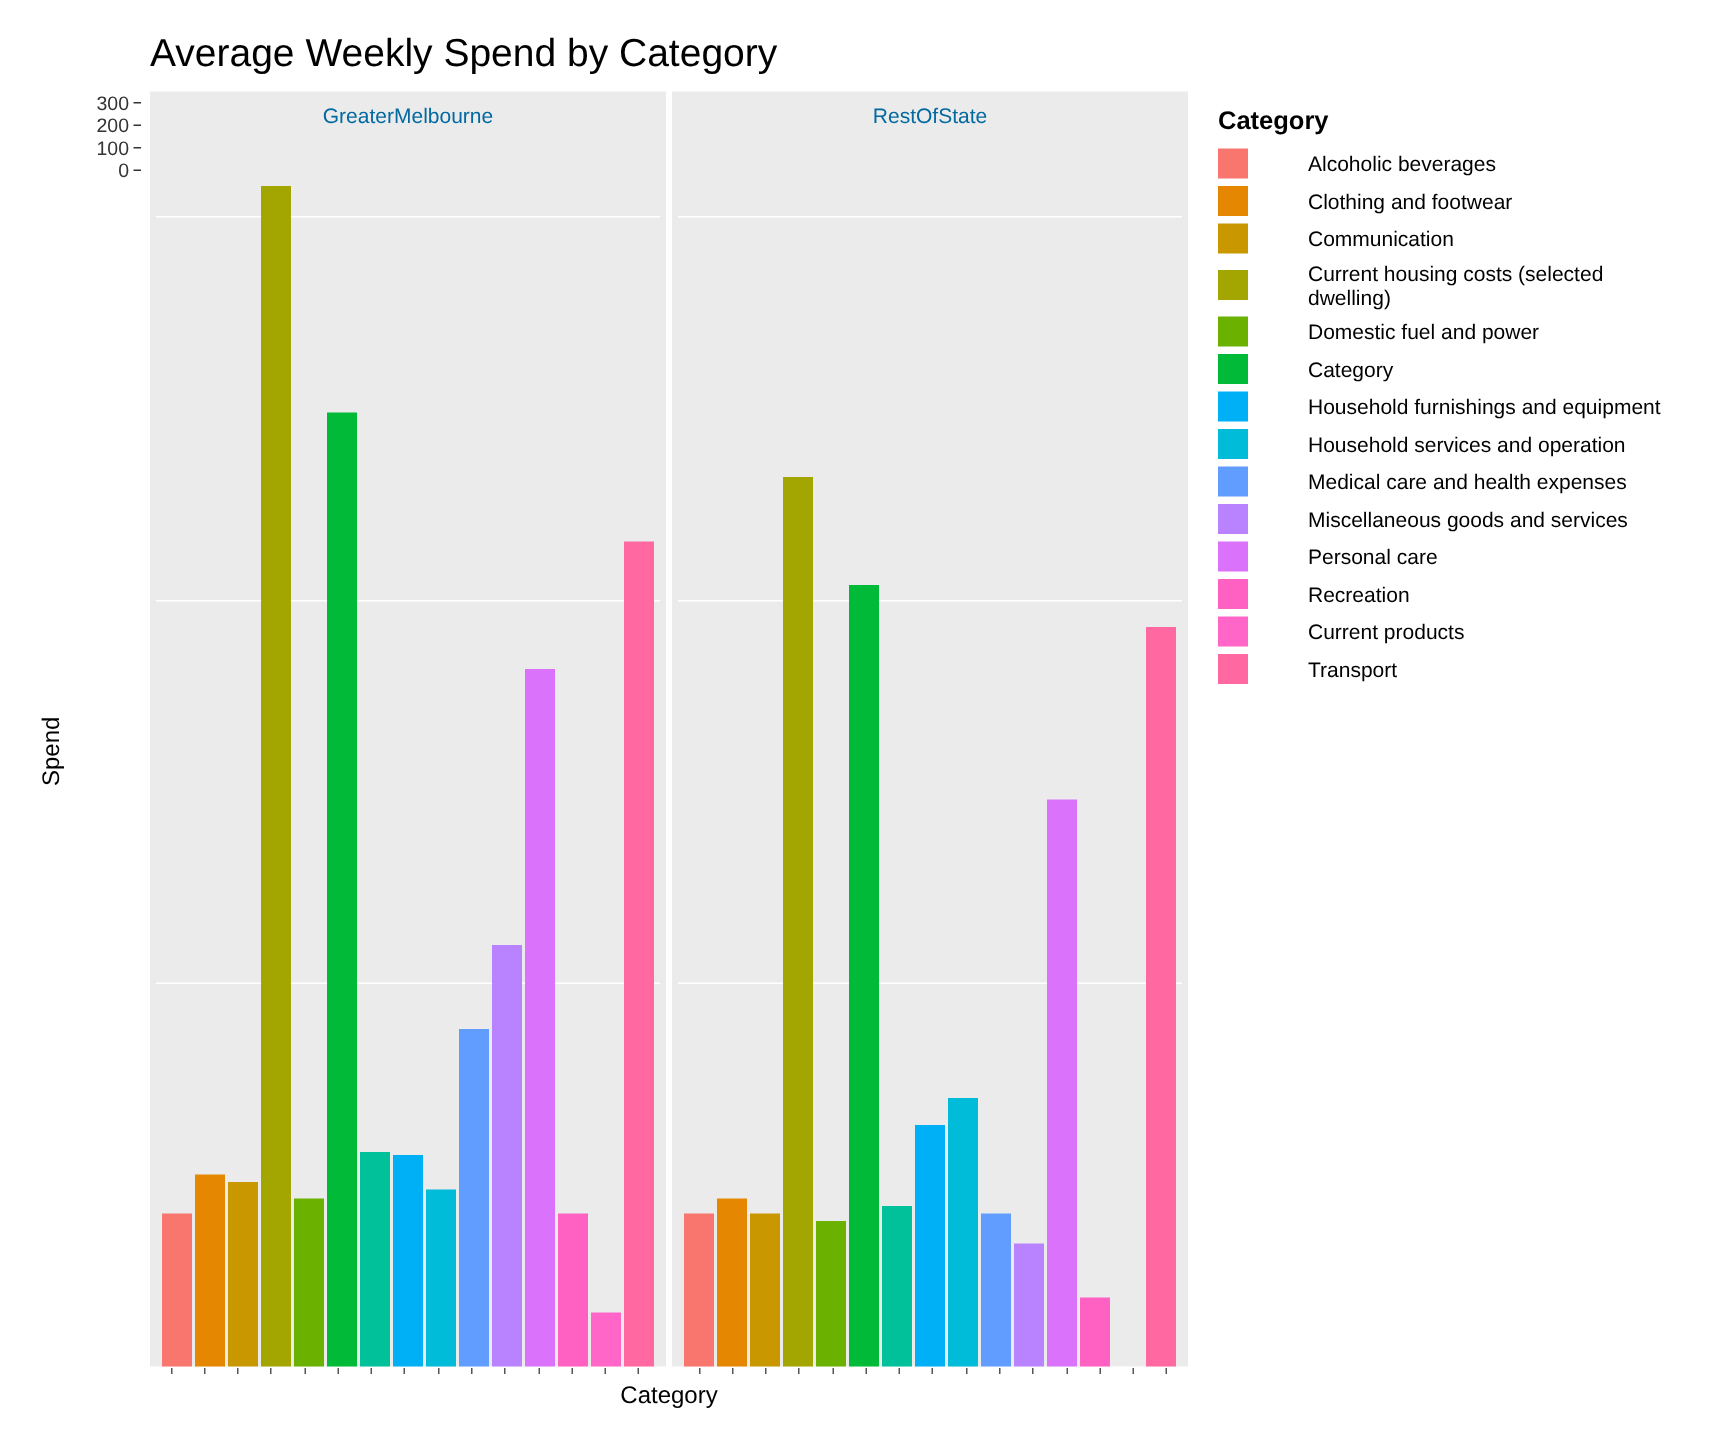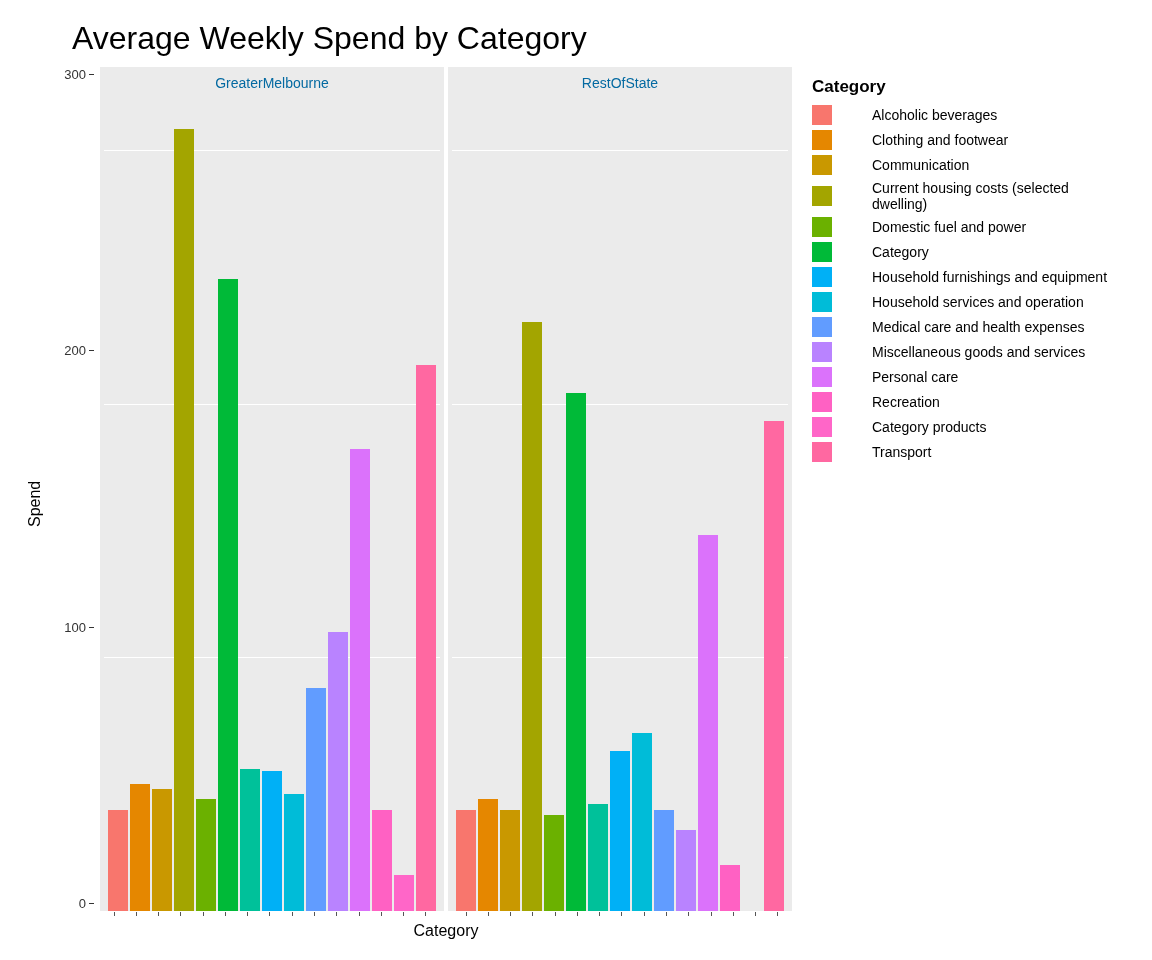--- a/index.html
+++ b/index.html
@@ -8,25 +8,25 @@
     .chart-container {
       width: 1152px;
       height: 960px;
       display: flex;
       flex-direction: column;
       align-items: center;
       padding: 20px 20px 20px 20px;
     }
 
     .chart-title {
-      font-size: 32px;
+      font-size: 26px;
       font-weight: normal;
       margin-bottom: 10px;
       align-self: flex-start;
-      margin-left: 52px;
+      margin-left: 80px;
     }
 
     .chart-body {
       display: flex;
       flex-direction: row;
       width: 100%;
       flex: 1;
     }
 
     .y-axis-label {
@@ -162,21 +162,21 @@
 
 <div class="chart-container">
   <div class="chart-title">Average Weekly Spend by Category</div>
   <div class="chart-body">
 
     <div class="y-axis-label">Spend</div>
 
     <div class="chart-main">
       <div style="display:flex; flex-direction:row; flex:1;">
 
-        <div class="y-ticks-container" id="y-ticks-el" style="display: flex; flex-direction: column; justify-content: space-between; align-items: flex-end; padding-right: 6px;">
+        <div class="y-ticks-container" id="y-ticks-el" style="display: flex; flex-direction: column; justify-content: flex-start; align-items: flex-end; padding-right: 6px;">
         <div style="font-size: 13px; color: rgb(51, 51, 51); display: flex; align-items: center;">
               <span>300</span>
               <span style="display:inline-block;width:5px;height:1px;background:#333;margin-left:3px;"></span>
             </div>
             <div style="font-size: 13px; color: rgb(51, 51, 51); display: flex; align-items: center;">
               <span>200</span>
               <span style="display:inline-block;width:5px;height:1px;background:#333;margin-left:3px;"></span>
             </div>
             <div style="font-size: 13px; color: rgb(51, 51, 51); display: flex; align-items: center;">
               <span>100</span>
@@ -398,21 +398,21 @@
         <div class="legend-item">
           <div class="legend-color" style="background-color: rgb(219, 114, 251);"></div>
           <span class="legend-label">Personal care</span>
         </div>
         <div class="legend-item">
           <div class="legend-color" style="background-color: rgb(255, 97, 195);"></div>
           <span class="legend-label">Recreation</span>
         </div>
         <div class="legend-item">
           <div class="legend-color" style="background-color: rgb(255, 102, 200);"></div>
-          <span class="legend-label">Category products</span>
+          <span class="legend-label">Current products</span>
         </div>
         <div class="legend-item">
           <div class="legend-color" style="background-color: rgb(255, 104, 161);"></div>
           <span class="legend-label">Transport</span>
         </div>
       </div>
   </div>
 </div>
 
 </body></html>

